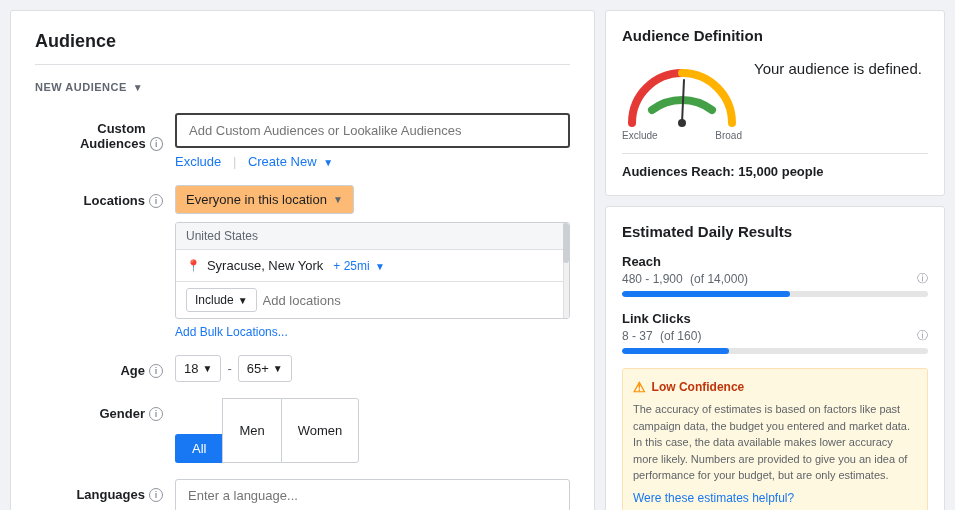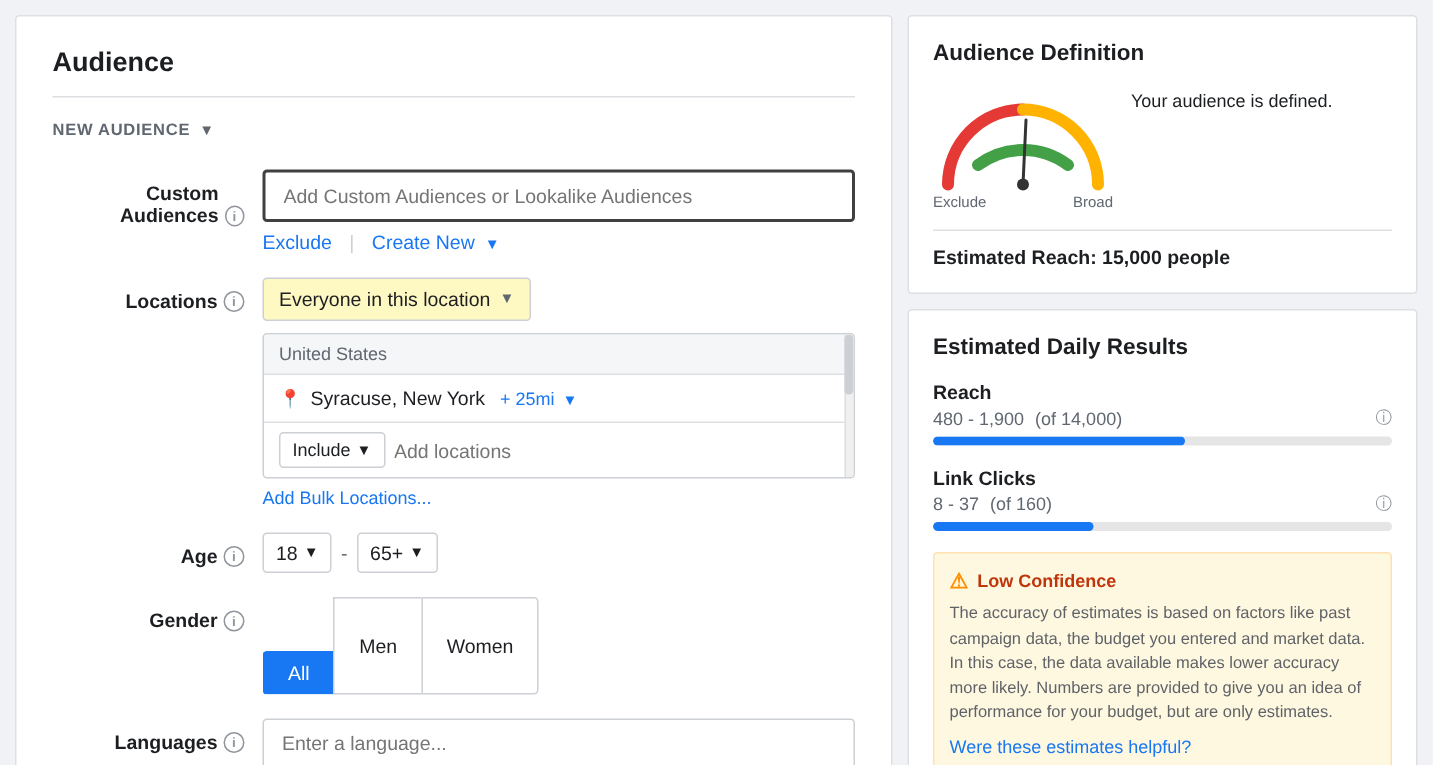--- a/index.html
+++ b/index.html
@@ -18,21 +18,21 @@
     .info-icon { display: inline-flex; align-items: center; justify-content: center; width: 14px; height: 14px; border-radius: 50%; border: 1px solid #90949c; color: #90949c; font-size: 9px; cursor: pointer; }
     .form-content { flex: 1; }
 
     
     .custom-audience-input { width: 100%; padding: 8px 12px; border: 2px solid #404040; border-radius: 3px; font-size: 13px; color: #606770; outline: none; }
     .audience-links { margin-top: 6px; font-size: 13px; }
     .link-text { color: #1877f2; cursor: pointer; text-decoration: none; }
     .separator { color: #ccd0d5; margin: 0 8px; }
 
     
-    .location-dropdown { display: flex; align-items: center; gap: 6px; padding: 6px 10px; border: 1px solid #ccd0d5; border-radius: 3px; background: #fef9c3; cursor: pointer; font-size: 13px; color: #1c1e21; margin-bottom: 8px; width: fit-content; }
+    .location-dropdown { display: flex; align-items: center; gap: 6px; padding: 6px 10px; border: 1px solid #ccd0d5; border-radius: 3px; background: #fdba74; cursor: pointer; font-size: 13px; color: #1c1e21; margin-bottom: 8px; width: fit-content; }
     .location-dropdown .chevron { font-size: 10px; color: #606770; }
     .location-box { border: 1px solid #ccd0d5; border-radius: 3px; overflow: hidden; }
     .location-header { background: #f5f6f7; padding: 6px 10px; font-size: 12px; color: #606770; border-bottom: 1px solid #dddfe2; }
     .location-item { padding: 8px 10px; display: flex; align-items: center; gap: 6px; border-bottom: 1px solid #dddfe2; }
     .location-pin { color: #1877f2; font-size: 12px; }
     .location-name { font-size: 13px; color: #1c1e21; font-weight: 500; }
     .location-radius { color: #1877f2; font-size: 12px; margin-left: 4px; cursor: pointer; }
     .location-include-row { padding: 6px 10px; display: flex; align-items: center; gap: 6px; }
     .include-dropdown { display: flex; align-items: center; gap: 4px; padding: 4px 8px; border: 1px solid #ccd0d5; border-radius: 3px; background: #fff; cursor: pointer; font-size: 12px; color: #1c1e21; }
     .add-locations-input { border: none; outline: none; font-size: 13px; color: #90949c; flex: 1; }
@@ -62,21 +62,21 @@
     
     .right-panel { width: 340px; margin: 10px 10px 10px 0; display: flex; flex-direction: column; gap: 10px; }
 
     .right-card { background: #fff; border: 1px solid #dddfe2; border-radius: 3px; padding: 16px; }
     .right-card-title { font-size: 15px; font-weight: 700; color: #1c1e21; margin-bottom: 14px; }
 
     
     .gauge-section { display: flex; align-items: flex-start; gap: 12px; margin-bottom: 12px; }
     .gauge-container { width: 120px; height: 70px; position: relative; flex-shrink: 0; }
     .gauge-labels { display: flex; justify-content: space-between; font-size: 10px; color: #606770; margin-top: 2px; width: 120px; }
-    .gauge-text { font-size: 12px; color: #1c1e21; line-height: 1.5; flex: 1; }
+    .gauge-text { font-size: 15px; color: #1c1e21; line-height: 1.5; flex: 1; }
     .potential-reach { font-size: 13px; color: #606770; border-top: 1px solid #dddfe2; padding-top: 10px; }
     .potential-reach span { color: #1c1e21; font-weight: 600; }
     .result-item { margin-bottom: 14px; }
     .result-label { font-size: 13px; font-weight: 600; color: #1c1e21; margin-bottom: 2px; }
     .result-value { font-size: 12px; color: #606770; margin-bottom: 5px; display: flex; align-items: center; justify-content: space-between; }
     .result-info { color: #90949c; font-size: 11px; cursor: pointer; }
     .progress-bar-bg { height: 6px; background: #e5e5e5; border-radius: 3px; overflow: hidden; }
     .progress-bar-fill { height: 100%; border-radius: 3px; background: #1877f2; }
 
     .low-confidence { background: #fff8e1; border: 1px solid #ffe0b2; border-radius: 3px; padding: 10px; margin-top: 8px; }
@@ -217,21 +217,21 @@
             </svg>
           </div>
           <div class="gauge-labels">
             <span>Exclude</span>
             <span>Broad</span>
           </div>
         </div>
         <div class="gauge-text">Your audience is defined.</div>
       </div>
       <div class="potential-reach">
-        <span>Estimated Reach:</span>
+        <span>Audiences Reach:</span>
         <span style="font-weight:600; color:#1c1e21;">15,000 people</span>
       </div>
     </div>
 
     <div class="right-card">
       <div class="right-card-title">Estimated Daily Results</div>
 
       <div class="result-item">
         <div class="result-label">Reach</div>
         <div class="result-value">

